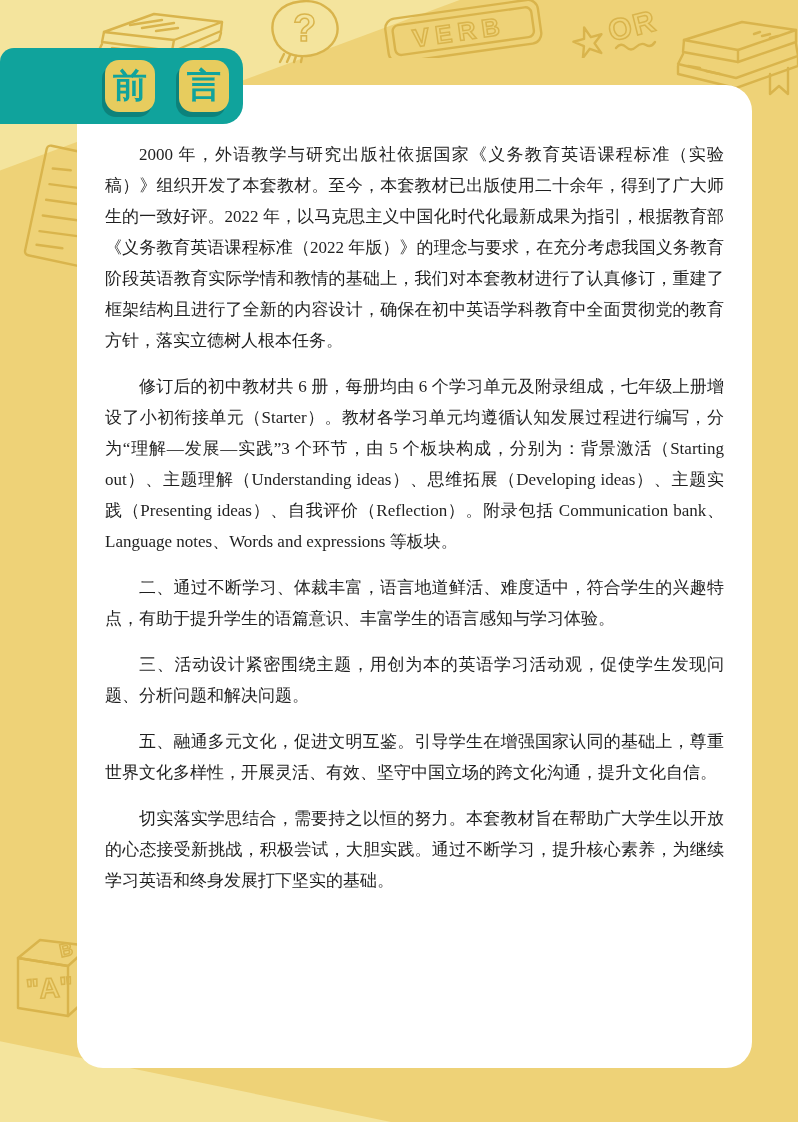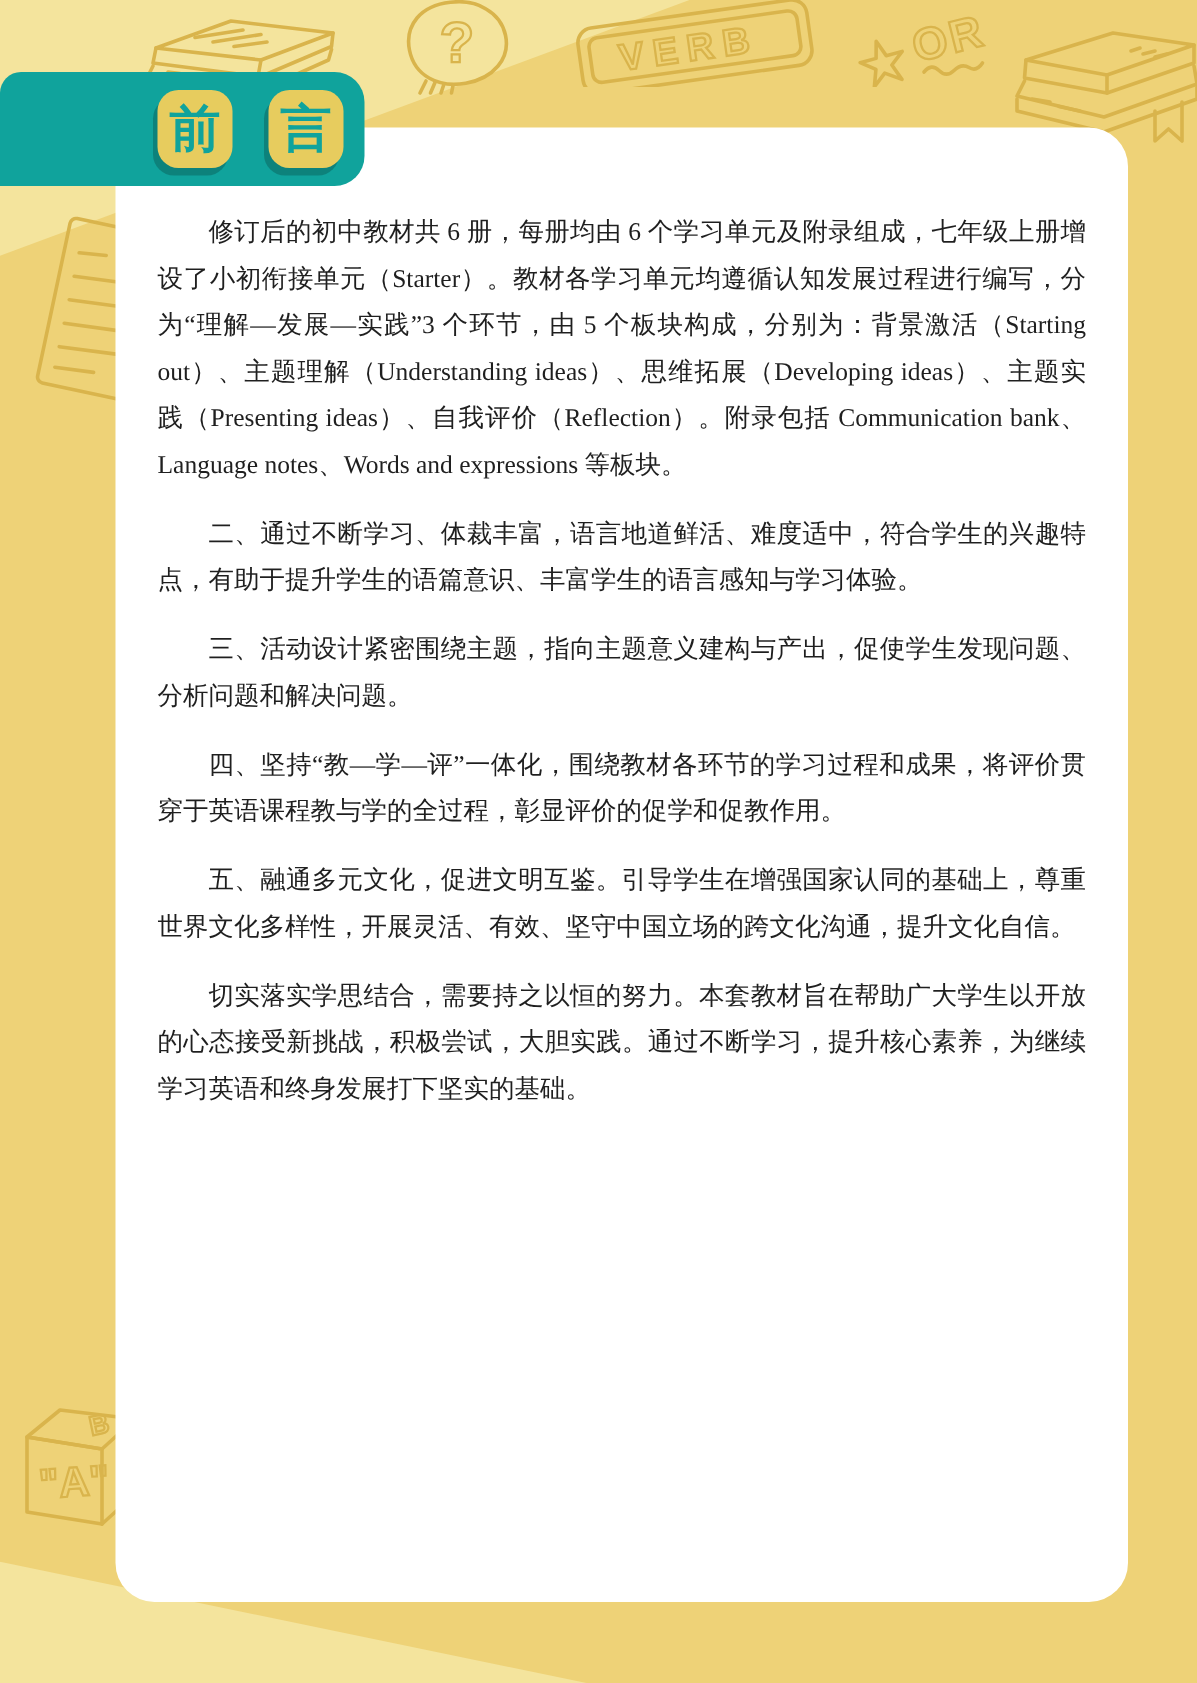--- a/index.html
+++ b/index.html
@@ -77,24 +77,24 @@
 
   <svg class="doodle" style="left:4px;top:918px;" width="100" height="104" viewBox="0 0 100 104">
     <path d="M14 40 L14 90 L64 98 L64 48 Z"></path>
     <path d="M14 40 L36 22 L86 28 L64 48 Z"></path>
     <path d="M64 98 L86 78 L86 28"></path>
     <text x="22" y="80" font-size="28" transform="rotate(-4 38 70)">"A"</text>
     <text x="56" y="38" font-size="18" transform="rotate(-12 62 34)">B</text>
   </svg>
 
   <div class="card">
+    <p>2000 年，外语教学与研究出版社依据国家《义务教育英语课程标准（实验稿）》组织开发了本套教材。至今，本套教材已出版使用二十余年，得到了广大师生的一致好评。2022 年，以马克思主义中国化时代化最新成果为指引，根据教育部《义务教育英语课程标准（2022 年版）》的理念与要求，在充分考虑我国义务教育阶段英语教育实际学情和教情的基础上，我们对本套教材进行了认真修订，重建了框架结构且进行了全新的内容设计，确保在初中英语学科教育中全面贯彻党的教育方针，落实立德树人根本任务。</p>
     <p>修订后的初中教材共 6 册，每册均由 6 个学习单元及附录组成，七年级上册增设了小初衔接单元（Starter）。教材各学习单元均遵循认知发展过程进行编写，分为“理解—发展—实践”3 个环节，由 5 个板块构成，分别为：背景激活（Starting out）、主题理解（Understanding ideas）、思维拓展（Developing ideas）、主题实践（Presenting ideas）、自我评价（Reflection）。附录包括 Communication bank、Language notes、Words and expressions 等板块。</p>
     <p>二、通过不断学习、体裁丰富，语言地道鲜活、难度适中，符合学生的兴趣特点，有助于提升学生的语篇意识、丰富学生的语言感知与学习体验。</p>
-    <p>三、活动设计紧密围绕主题，指向主题意义建构与产出，促使学生发现问题、分析问题和解决问题。</p>
-    <p>四、坚持“教—学—评”一体化，围绕教材各环节的学习过程和成果，将评价贯穿于英语课程教与学的全过程，彰显评价的促学和促教作用。</p>
+    <p>三、活动设计紧密围绕主题，用创为本的英语学习活动观，促使学生发现问题、分析问题和解决问题。</p>
     <p>五、融通多元文化，促进文明互鉴。引导学生在增强国家认同的基础上，尊重世界文化多样性，开展灵活、有效、坚守中国立场的跨文化沟通，提升文化自信。</p>
     <p>切实落实学思结合，需要持之以恒的努力。本套教材旨在帮助广大学生以开放的心态接受新挑战，积极尝试，大胆实践。通过不断学习，提升核心素养，为继续学习英语和终身发展打下坚实的基础。</p>
   </div>
 
   <div class="badge">
     <span class="badge-char">前</span>
     <span class="badge-char">言</span>
   </div>
 
 </div>

